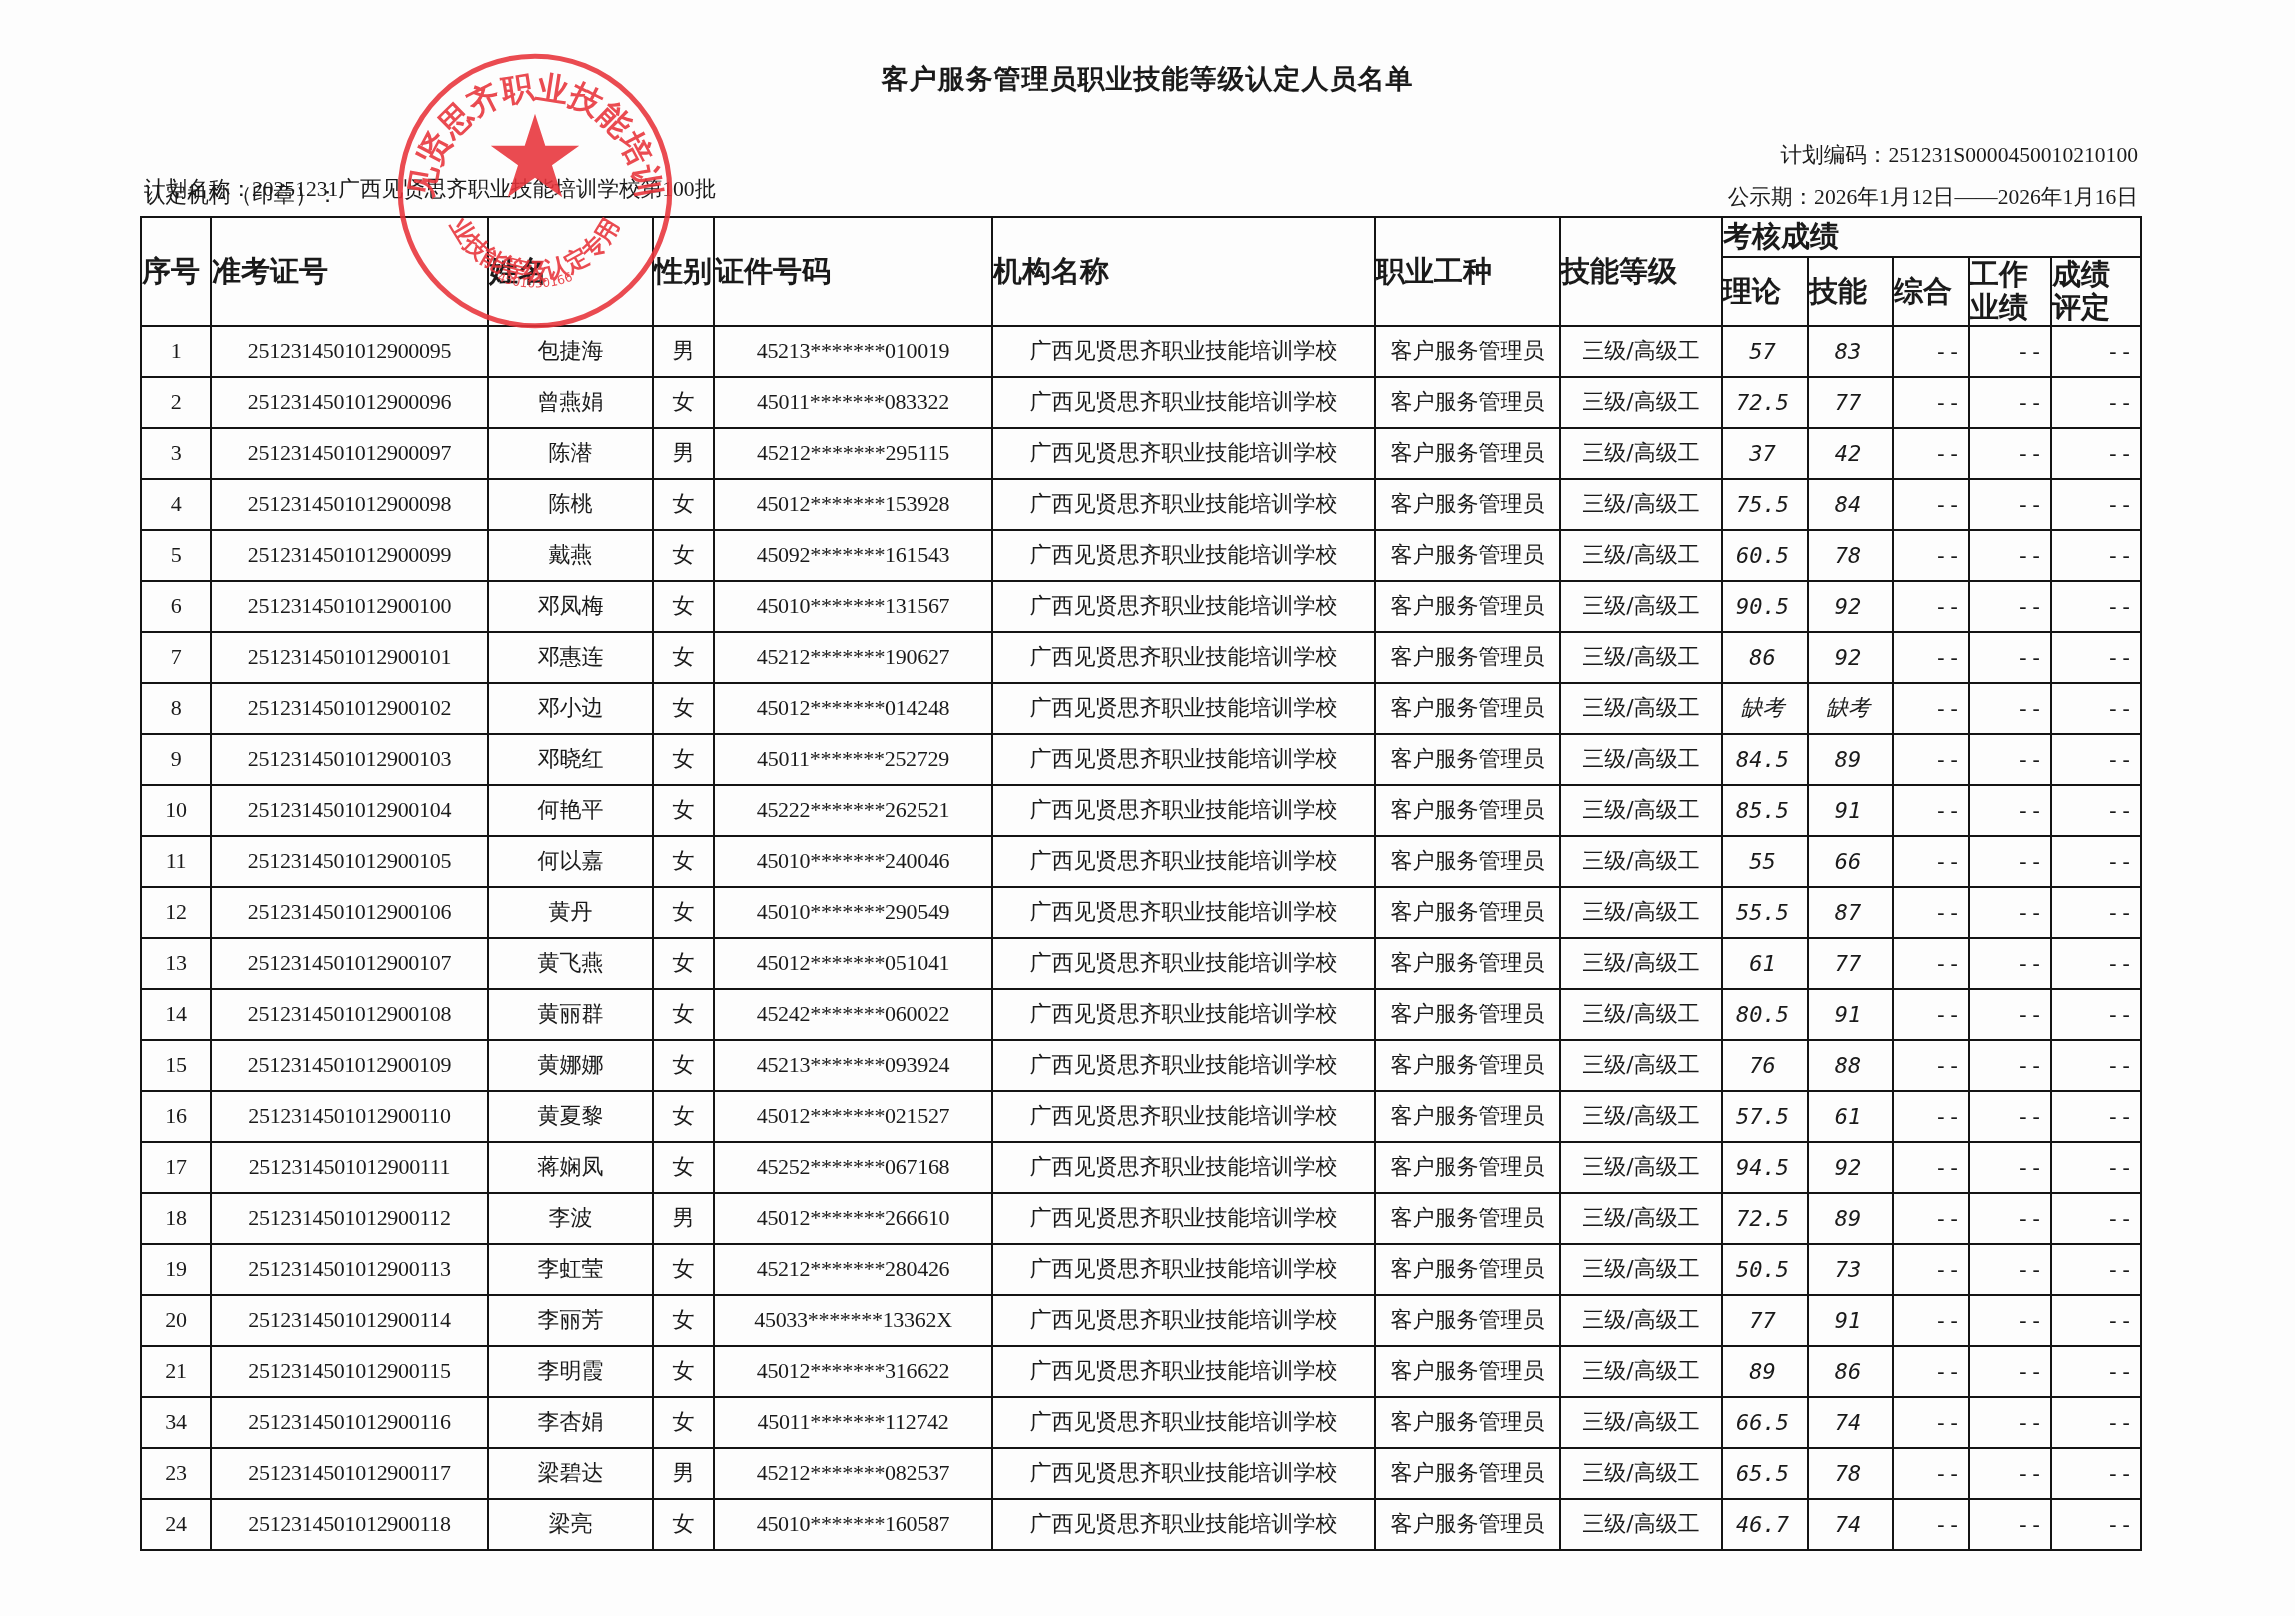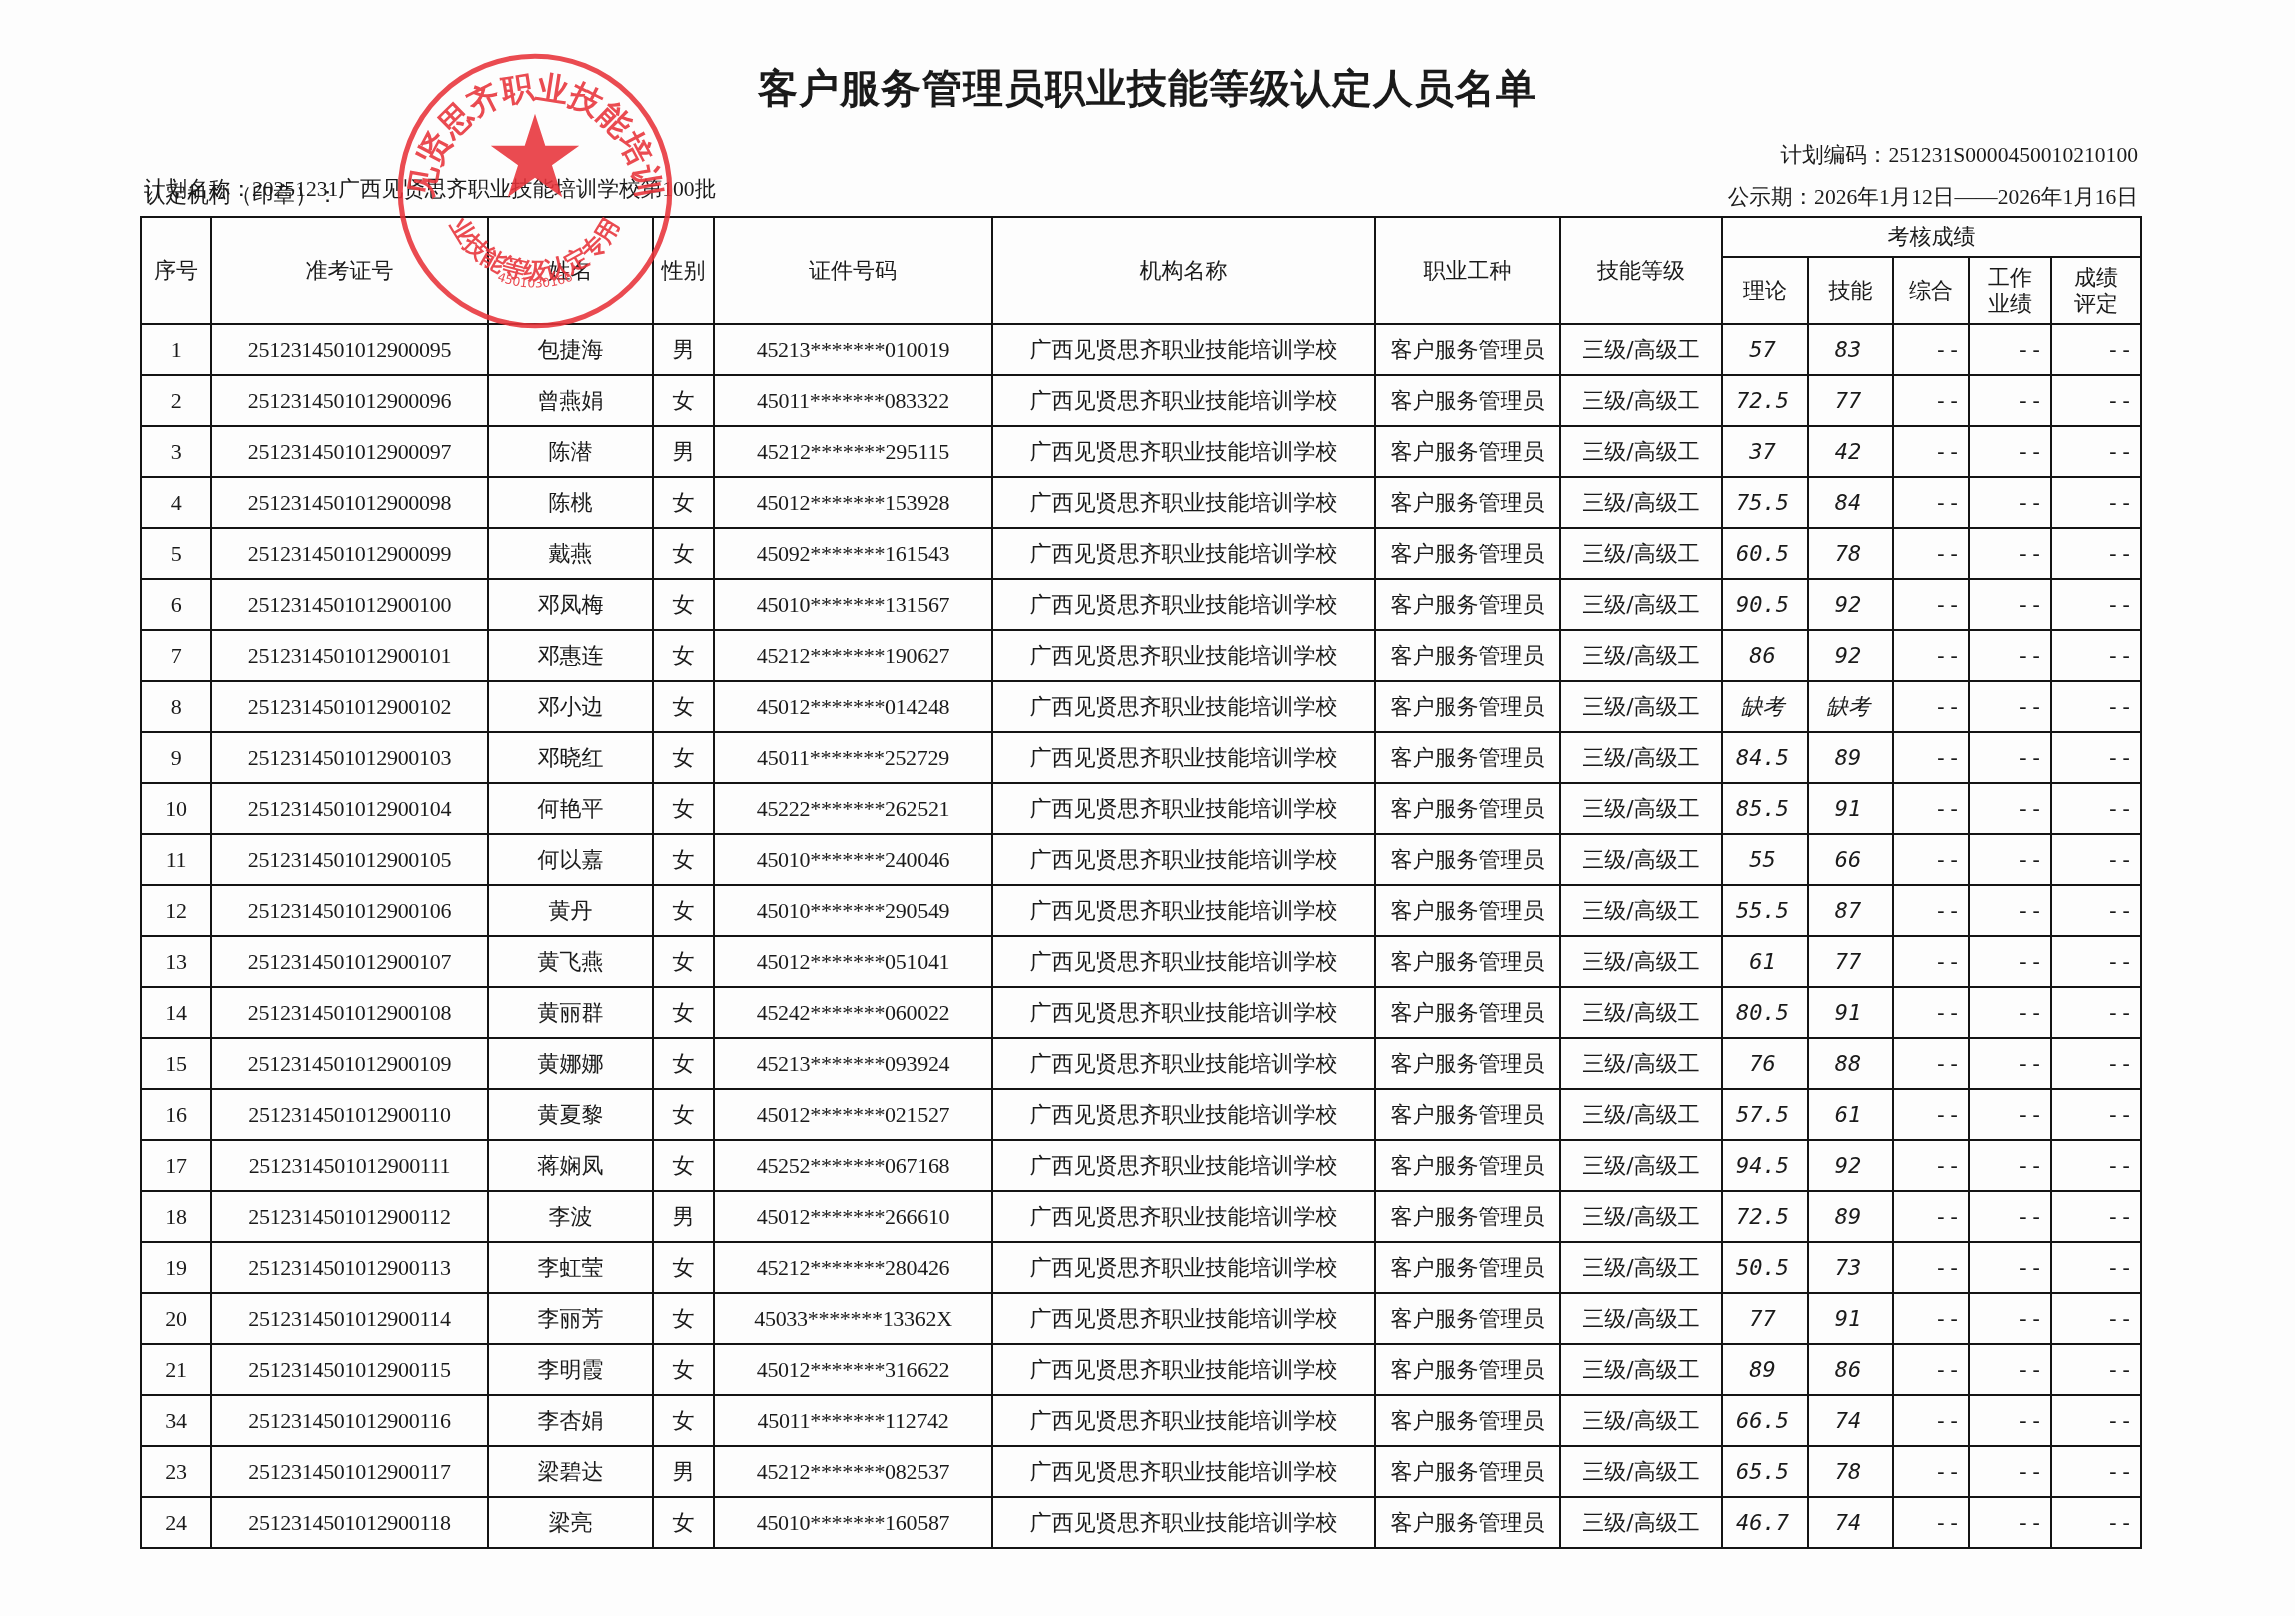--- a/index.html
+++ b/index.html
@@ -1,32 +1,32 @@
 <!DOCTYPE html>
 <html style="font-size:8.2px"><head>
 <meta charset="utf-8">
 <style>
   html, body { margin: 0; padding: 0; background: #fdfdfd; }
   body { width: 2295px; height: 1617px; position: relative; overflow: hidden;
          font-family: "DejaVu Serif", "Liberation Serif", serif; color: #1a1a1a; }
   .title { position: absolute; left: 0; width: 2295px; top: 61px; text-align: center;
            font-family: "DejaVu Sans", "Liberation Sans", sans-serif; font-weight: bold;
-           font-size: 40px; letter-spacing: 1px; }
+           font-size: 27px; letter-spacing: 1px; }
   .meta { position: absolute; font-size: 21.6px; font-family: "DejaVu Sans", "Liberation Sans", sans-serif; white-space: nowrap; }
   .meta .num { font-family: "Liberation Serif", "DejaVu Serif", serif; }
   #plan-name { left: 144px; top: 130px; margin-top: 44px; }
   #plan-code { right: 157px; top: 120px; margin-top: 20px; }
   #agency { left: 144px; top: 180px; }
   #period { right: 157px; top: 182px; }
 
   table.roster { position: absolute; left: 140px; top: 216px; border-collapse: collapse;
                  table-layout: fixed; width: 2001px; }
   table.roster td, table.roster th { border: 2.1px solid #141414; padding: 0; overflow: hidden; white-space: nowrap; }
-  table.roster th { font-weight: normal; font-family: "DejaVu Sans", "Liberation Sans", sans-serif;
-                    font-size: 22px; text-align: center; vertical-align: middle; line-height: 1.15; }
+  table.roster th { font-weight: bold; font-family: "DejaVu Sans", "Liberation Sans", sans-serif;
+                    font-size: 29px; text-align: left; vertical-align: middle; line-height: 1.15; }
   tr.h1 th { height: 38px; }
   tr.h2 th { height: 65px; }
   tr.row td { height: 49px; font-size: 22px; text-align: center; vertical-align: middle; }
   td.cn { font-family: "DejaVu Sans", "Liberation Sans", sans-serif; }
   td.mono { font-family: "Liberation Serif", "DejaVu Serif", serif; font-size: 24px; letter-spacing: -0.3px; }
   td.score { text-align: right; padding-right: 5.1px !important; font-family: "DejaVu Sans Mono", "Liberation Mono", monospace; font-size: 22.6px; font-style: italic; }
   td.dash { text-align: right !important; padding-right: 7.2px !important; font-family: "DejaVu Sans Mono", "Liberation Mono", monospace; font-size: 20.6px; }
 
   .stamp { position: absolute; left: 391px; top: 47px; width: 288px; height: 288px; pointer-events: none; opacity: 0.88; }
 </style>

